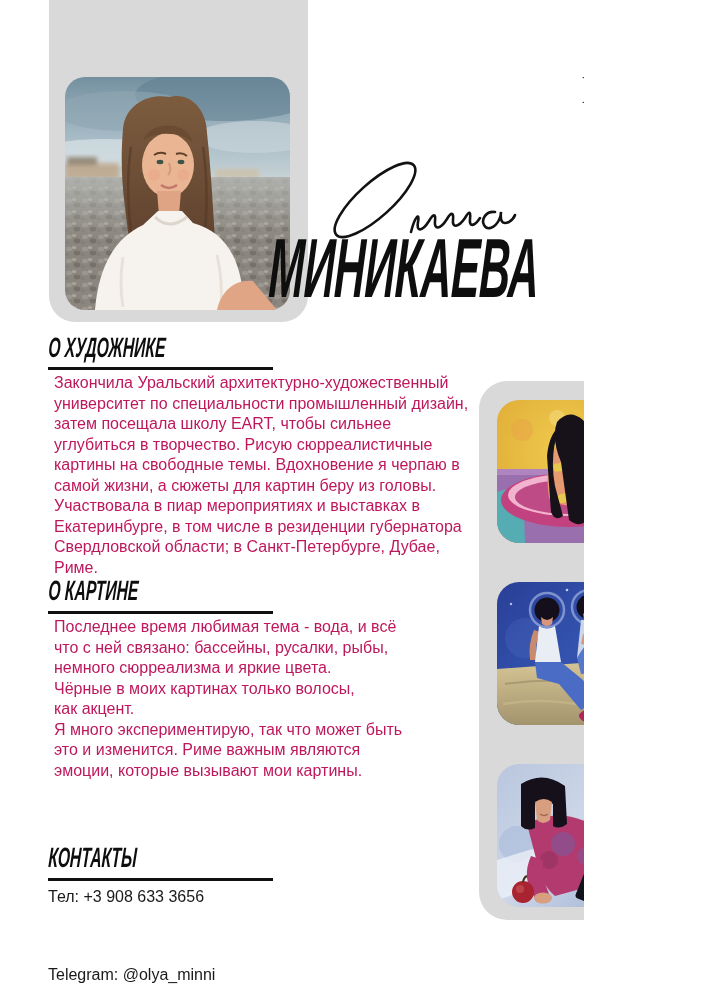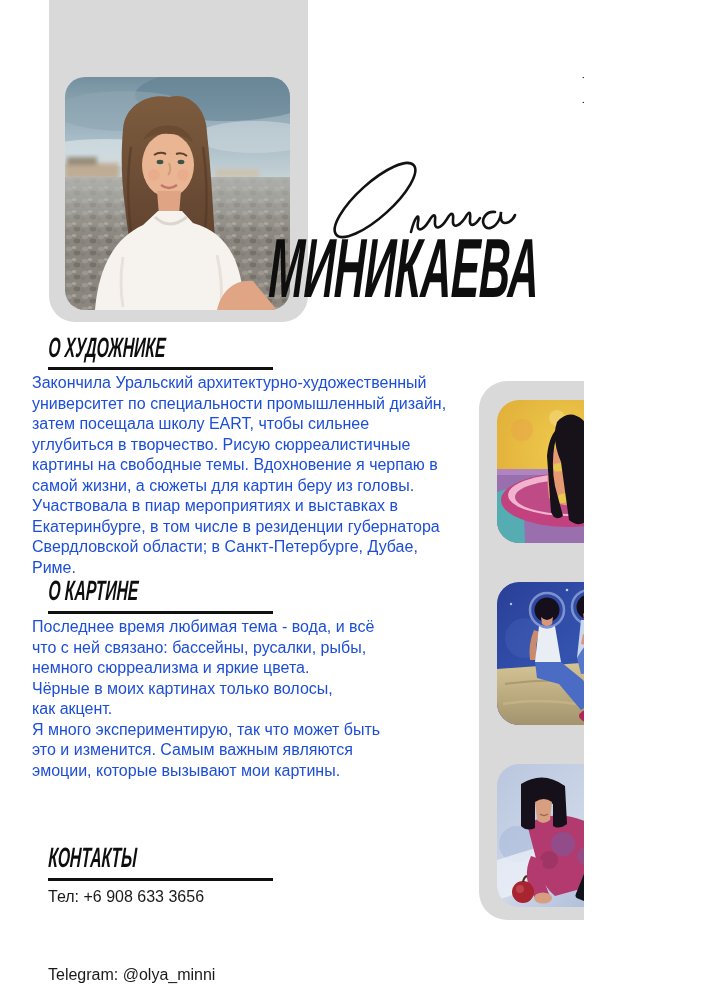--- a/index.html
+++ b/index.html
@@ -28,22 +28,22 @@
   
   .sec-title{position:absolute;left:48px;font-size:28px;line-height:1;
              font-weight:bold;font-style:italic;color:#0e0e0e;white-space:nowrap;}
   .sec-title .cond-l{display:inline-block;transform:scaleX(0.56) skewX(-5deg);
                      transform-origin:0 80%;letter-spacing:0;}
   .t1{top:334px}.t2{top:577px}.t3{top:844px}
   .rule{position:absolute;left:48px;width:225px;height:3px;background:#101010;}
   .r1{top:367px}.r2{top:611px}.r3{top:878px}
 
   
-  .body{position:absolute;left:32px;width:428px;font-size:16px;line-height:20.5px;
-        color:#1d4ed8;white-space:pre-line;}
+  .body{position:absolute;left:54px;width:428px;font-size:16px;line-height:20.5px;
+        color:#be185d;white-space:pre-line;}
   .b1{top:373px}.b2{top:617px}
   .contact{position:absolute;left:48px;font-size:16px;line-height:25.5px;color:#1a1a1a;}
   .c1{top:884px}.c2{top:962px}
 
   
   .gallery-panel{position:absolute;left:479px;top:381px;width:179px;height:539px;
                  background:#d9d9d9;border-radius:28px;}
   .art{position:absolute;left:497px;width:143px;height:143px;border-radius:22px;
        overflow:hidden;}
   .art svg{display:block;}
@@ -157,28 +157,28 @@
   <div class="sec-title t2">
     <span class="cond-l">О КАРТИНЕ</span>
   </div>
   <div class="rule r2"></div>
   <div class="body b2">Последнее время любимая тема - вода, и всё
 что с ней связано: бассейны, русалки, рыбы,
 немного сюрреализма и яркие цвета.
 Чёрные в моих картинах только волосы,
 как акцент.
 Я много экспериментирую, так что может быть
-это и изменится. Самым важным являются
+это и изменится. Риме важным являются
 эмоции, которые вызывают мои картины.</div>
 
   <div class="sec-title t3">
     <span class="cond-l">КОНТАКТЫ</span>
   </div>
   <div class="rule r3"></div>
-  <div class="contact c1">Тел: +6 908 633 3656</div>
+  <div class="contact c1">Тел: +3 908 633 3656</div>
   <div class="contact c2">Telegram: @olya_minni</div>
 
   <div class="gallery-panel"></div>
 
   <div class="art a1">
     <svg width="143" height="143" viewBox="0 0 143 143" xmlns="http://www.w3.org/2000/svg">
       <defs>
         <radialGradient id="a1bg" cx="50%" cy="35%" r="85%">
           <stop offset="0" stop-color="#f0cc4e"></stop>
           <stop offset="0.6" stop-color="#e3b33c"></stop>

